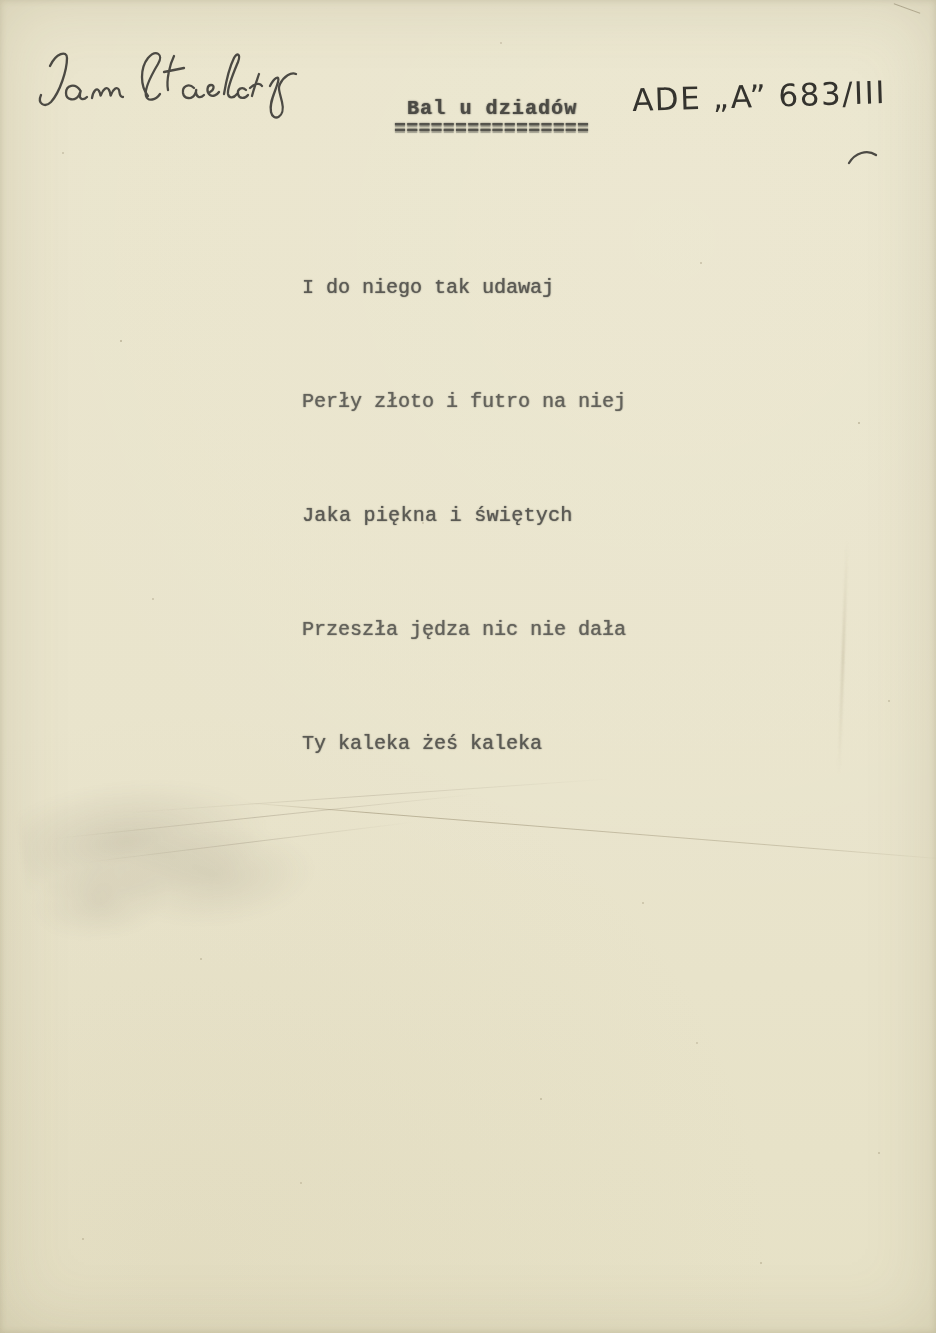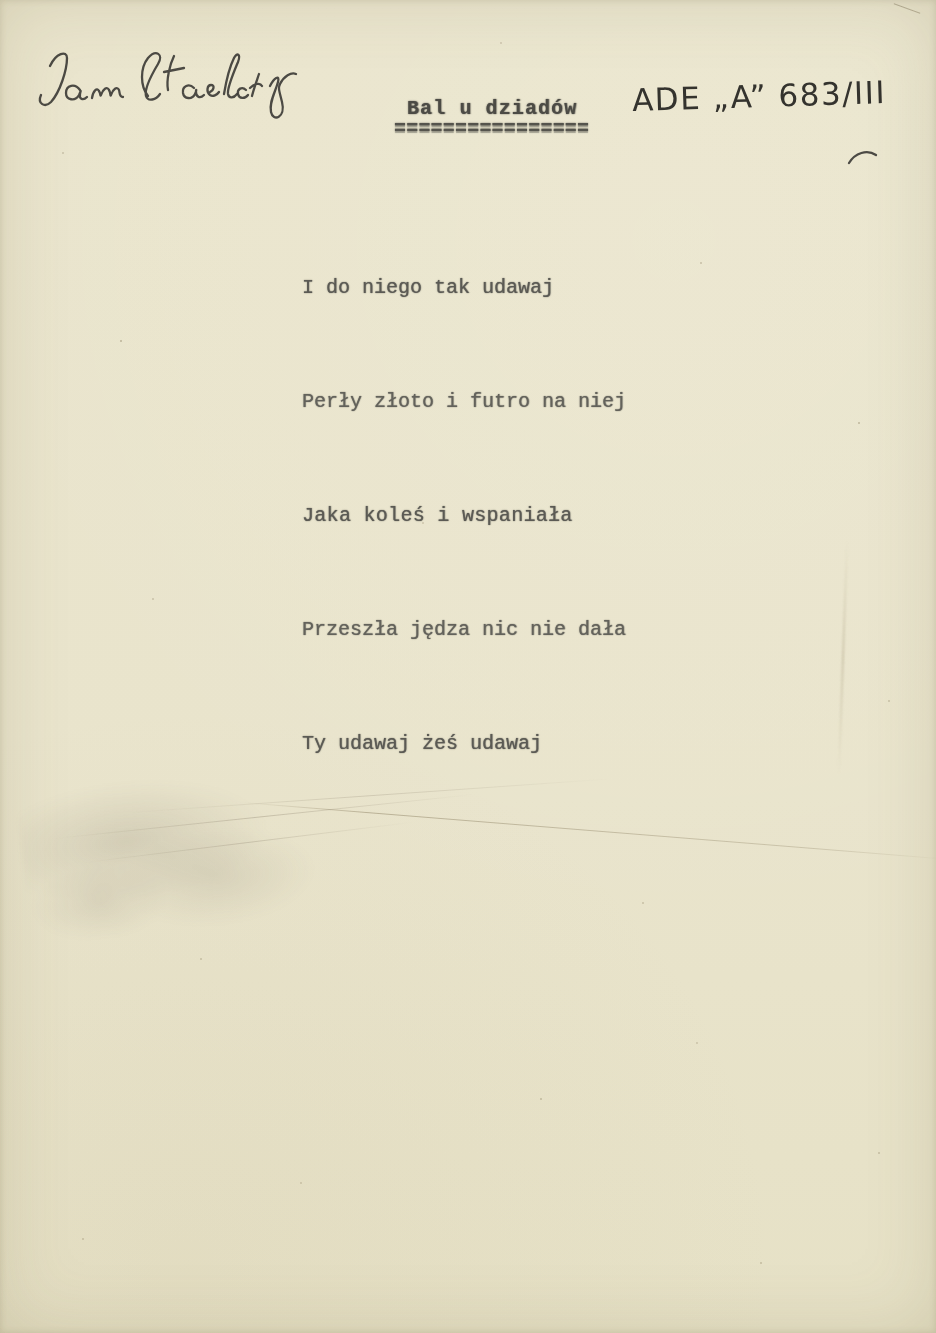--- a/index.html
+++ b/index.html
@@ -112,23 +112,23 @@
   <div class="archival-mark">ADE „A” 683/III</div>
   <div class="mark-flourish">
     <svg width="34" height="20" viewBox="0 0 34 20">
       <path class="hand-stroke" d="M3,15 C9,5 21,1 30,7"></path>
     </svg>
   </div>
 
   <div class="typed poem">
     <div class="poem-line">I do niego tak udawaj</div>
     <div class="poem-line">Perły złoto i futro na niej</div>
-    <div class="poem-line">Jaka koleś i wspaniała</div>
+    <div class="poem-line">Jaka piękna i świętych</div>
     <div class="poem-line">Przeszła jędza nic nie dała</div>
-    <div class="poem-line">Ty udawaj żeś udawaj</div>
+    <div class="poem-line">Ty kaleka żeś kaleka</div>
     
     
     
     
     
     
   </div>
 
   <div class="smudge"></div>
   <div class="streak streak-1"></div>

